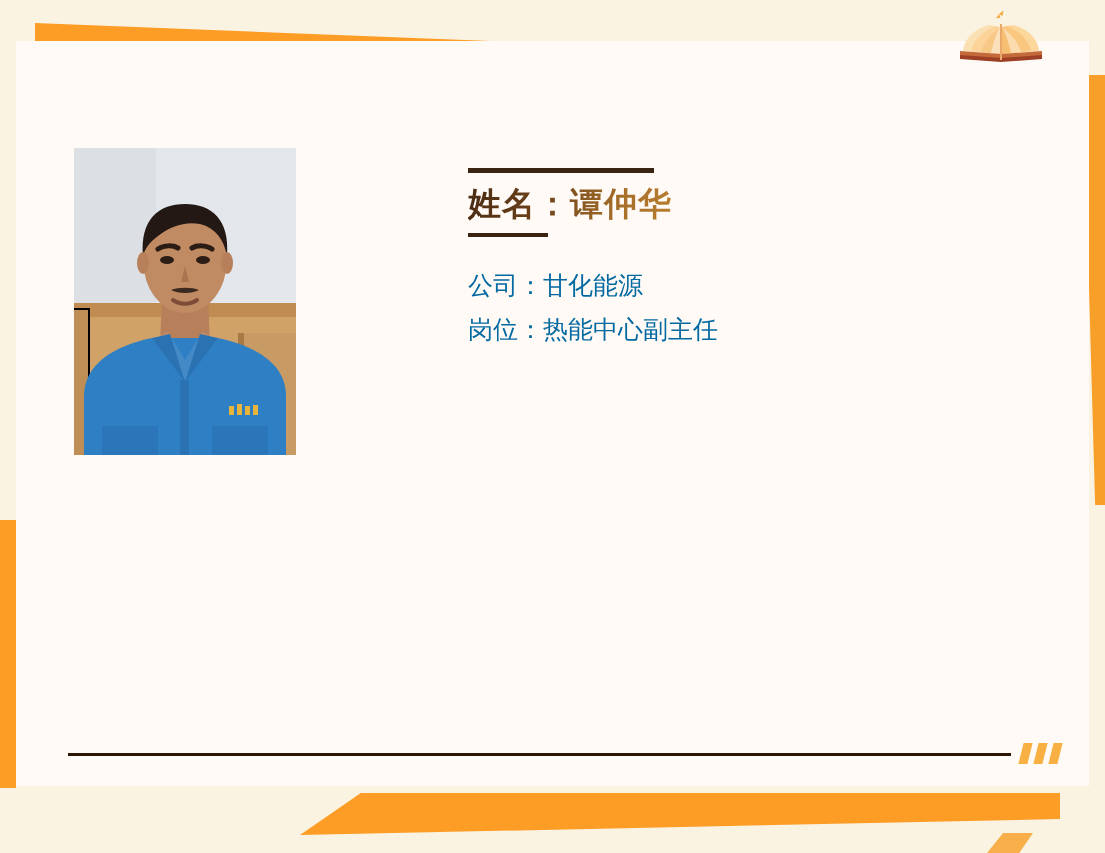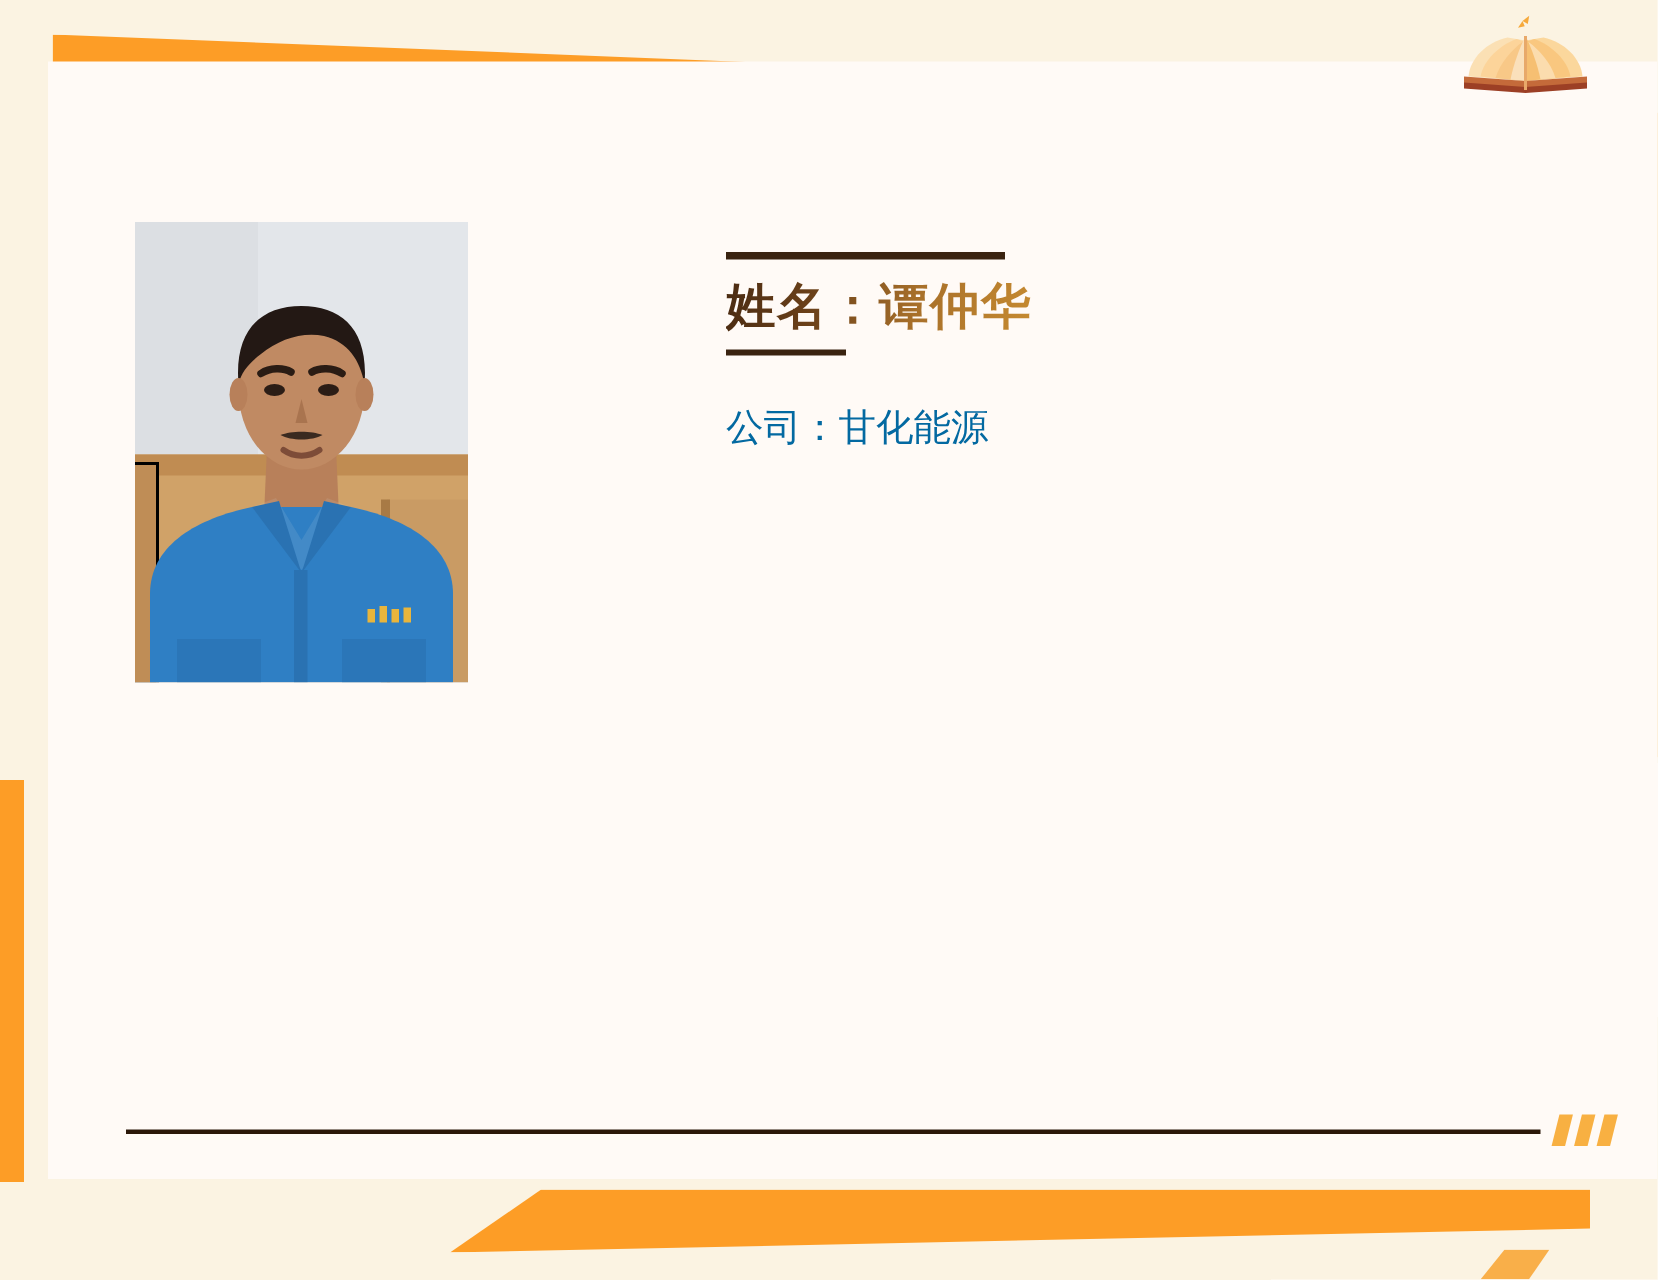--- a/index.html
+++ b/index.html
@@ -63,21 +63,20 @@
   }
 
   
   .card {
     position: absolute;
     left: 16px;
     top: 41px;
     width: 1073px;
     height: 745px;
     background: #fffaf6;
-    margin-left: 16px;
   }
 
   
   .book-icon {
     position: absolute;
     right: 42px;
     top: -34px;
     width: 92px;
     height: 56px;
   }
@@ -269,20 +268,21 @@
         <ellipse cx="69" cy="115" rx="6" ry="11" fill="#b8805a"></ellipse>
         <ellipse cx="153" cy="115" rx="6" ry="11" fill="#b8805a"></ellipse>
       </svg>
     </div>
 
     <div class="info">
       <div class="rule-top"></div>
       <div class="name-line">姓名：谭仲华</div>
       <div class="rule-bottom"></div>
       <div class="meta-line">公司：甘化能源</div>
+      <div class="meta-line">岗位：热能中心副主任</div>
     </div>
 
   </div>
 
 
   <div class="bottom-rule-wrap">
     <div class="bottom-rule"></div>
     <div class="dashes">
       <div class="dash"></div>
       <div class="dash"></div>

